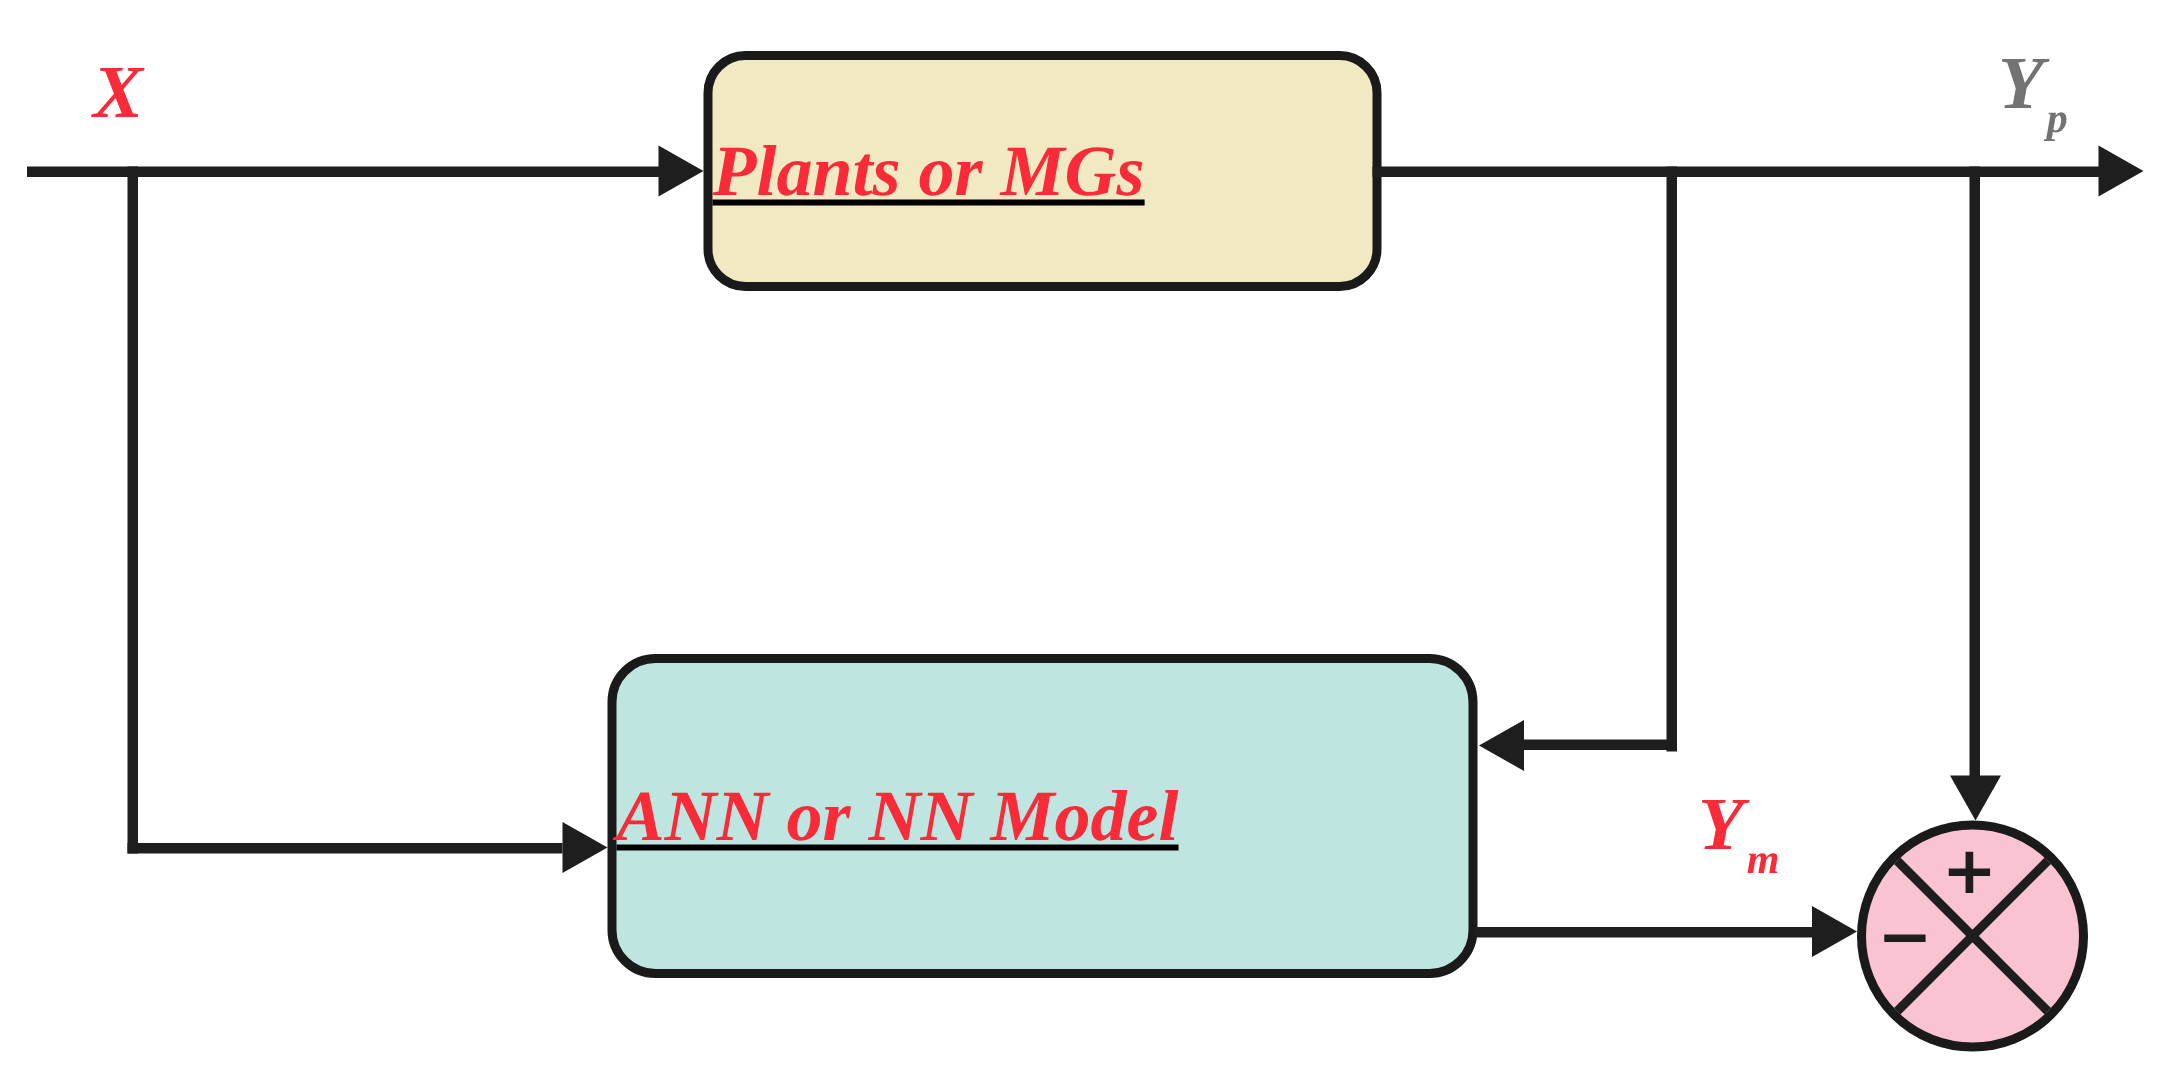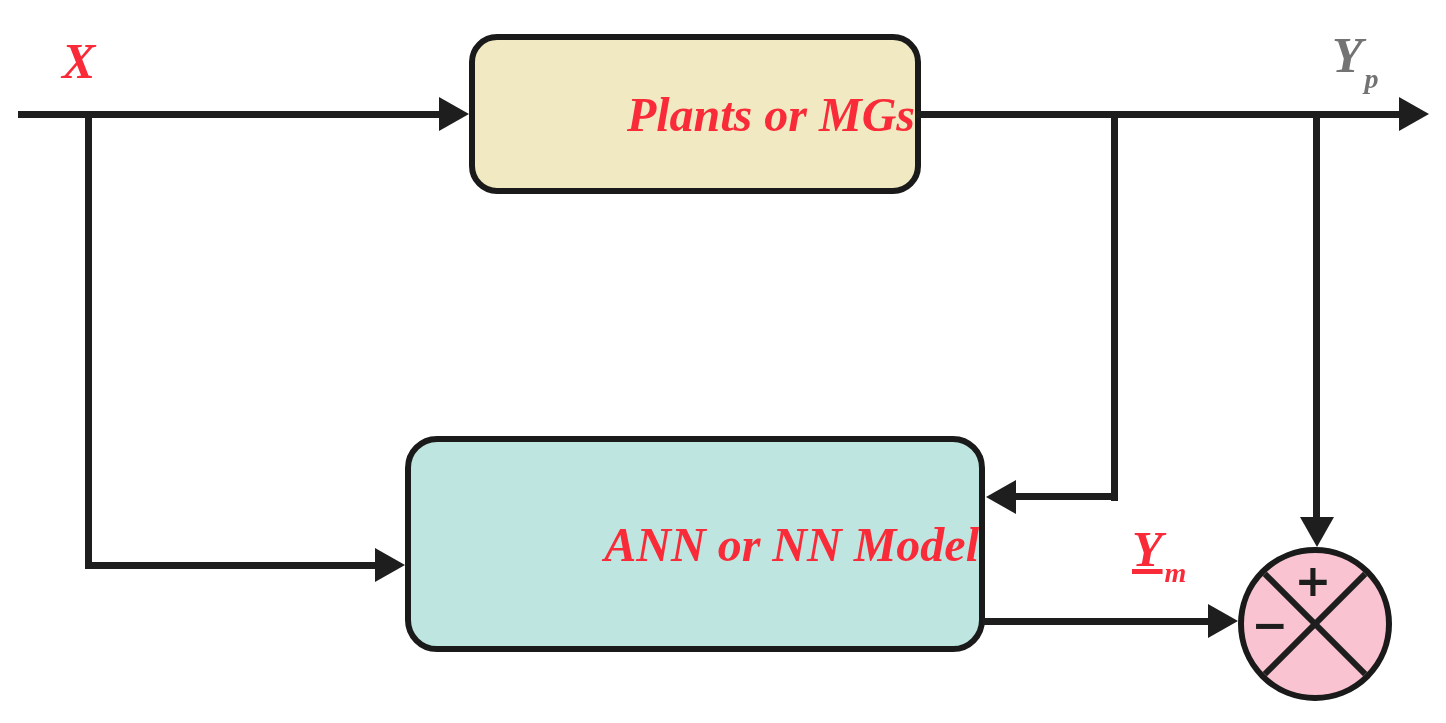--- a/index.html
+++ b/index.html
@@ -41,21 +41,22 @@
     border-right: 17px solid transparent;
     border-top: 30px solid #1e1e1e;
   }
   
   .block {
     position: absolute;
     box-sizing: border-box;
     border: 6px solid #1a1a1a;
     display: flex;
     align-items: center;
-    justify-content: flex-end;
+    justify-content: flex-start;
+    text-decoration: underline;
   }
   #plant-block {
     left: 469px; top: 34px;
     width: 452px; height: 160px;
     border-radius: 28px;
   }
   #model-block {
     left: 405px; top: 436px;
     width: 580px; height: 216px;
     border-radius: 32px;
@@ -145,21 +146,21 @@
   <div class="line" style="left:1313px; top:111px; width:7px; height:408px;"></div>
   <div class="arrow down" style="left:1300px; top:517px;"></div>
 
   <div class="block" id="model-block" style="background-color: rgb(190, 229, 224);">
     <span class="block-label" style="color: rgb(249, 43, 56);">ANN or NN Model</span>
   </div>
 
   <div class="line" style="left:983px; top:618px; width:227px; height:7px;"></div>
   <div class="arrow right" style="left:1208px; top:604px;"></div>
 
-  <div class="sig-label" id="label-output-ym" style="color: rgb(249, 43, 56); text-decoration: underline;">
+  <div class="sig-label" id="label-output-ym" style="color: rgb(249, 43, 56);">
     <span>Y</span><span class="sub">m</span>
   </div>
 
   <div id="summing-junction" style="background-color: rgb(249, 195, 210);">
     <div class="cross-diag d1"></div>
     <div class="cross-diag d2"></div>
     <span class="junction-sign" id="junction-plus">+</span>
     <span class="junction-sign" id="junction-minus">−</span>
   </div>
 

